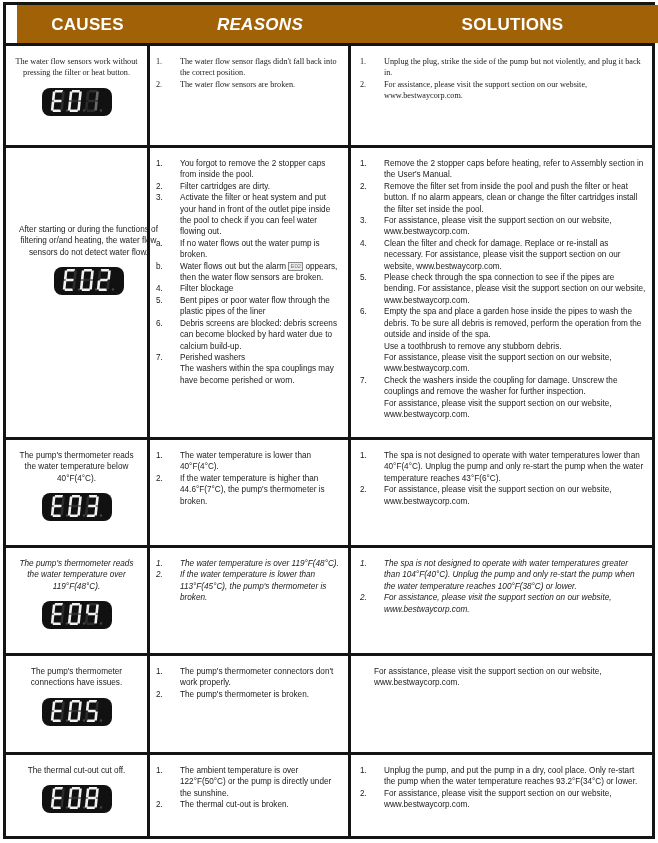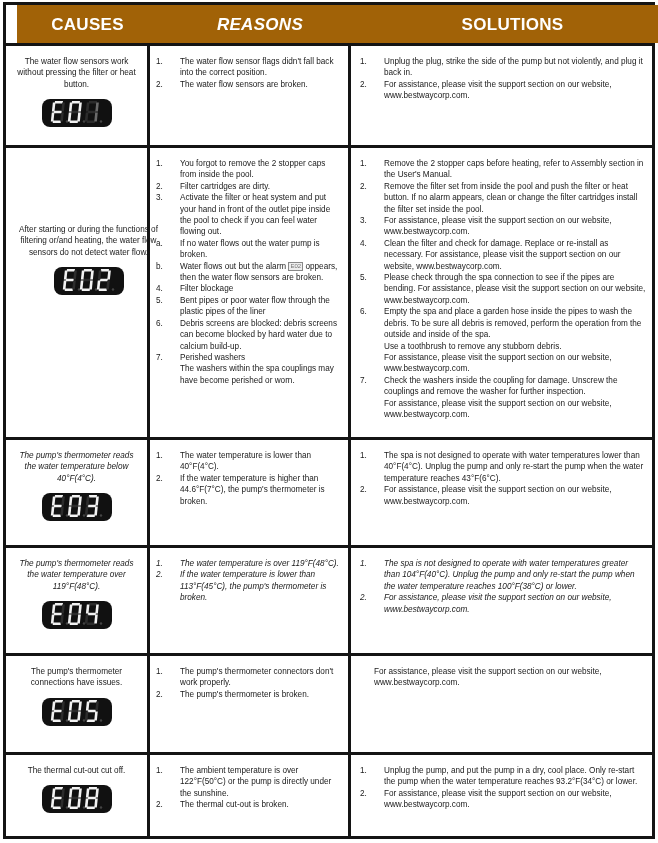--- a/index.html
+++ b/index.html
@@ -28,21 +28,21 @@
 </head>
 <body>
 
 <div class="table">
   <div class="header">
     <div class="hcell" style="left:0;width:141px;">CAUSES</div>
     <div class="hcell" style="left:144px;width:198px;font-style:italic;">REASONS</div>
     <div class="hcell" style="left:345px;width:301px;">SOLUTIONS</div>
   </div>
   <div id="rows">
-      <div class="row" style="top: 38px; height: 102px;">
+      <div class="row" style="top: 38px; height: 102px; font-family: Liberation Serif, serif;">
         <div class="cell cause" style="left: 0px; width: 141px;"><span class="cause-text">The water flow sensors work without pressing the filter or heat button.</span><div class="seg" title="E01"><svg width="56" height="22" viewBox="0 0 56 22">
               <rect x="6" y="0" width="8" height="2.6" fill="#f2f2f2" transform="skewX(-6)"></rect>
               <rect x="6" y="9.7" width="8" height="2.6" fill="#f2f2f2" transform="skewX(-6)"></rect>
               <rect x="6" y="19.4" width="8" height="2.6" fill="#f2f2f2" transform="skewX(-6)"></rect>
               <rect x="4" y="1.5" width="2.6" height="9" fill="#f2f2f2" transform="skewX(-6)"></rect>
               <rect x="13.4" y="1.5" width="2.6" height="9" fill="#2c2c2c" transform="skewX(-6)"></rect>
               <rect x="4" y="11.5" width="2.6" height="9" fill="#f2f2f2" transform="skewX(-6)"></rect>
               <rect x="13.4" y="11.5" width="2.6" height="9" fill="#2c2c2c" transform="skewX(-6)"></rect>
               <circle cx="18" cy="20.5" r="1.2" fill="#444"></circle>
               <rect x="23" y="0" width="8" height="2.6" fill="#f2f2f2" transform="skewX(-6)"></rect>
@@ -177,21 +177,21 @@
             <span class="num">6.</span>
             <span class="txt"><span>Empty the spa and place a garden hose inside the pipes to wash the debris. To be sure all debris is removed, perform the operation from the outside and inside of the spa.</span><div>Use a toothbrush to remove any stubborn debris.</div><div>For assistance, please visit the support section on our website, www.bestwaycorp.com.</div></span>
           </div>
           <div class="li">
             <span class="num">7.</span>
             <span class="txt"><span>Check the washers inside the coupling for damage. Unscrew the couplings and remove the washer for further inspection.</span><div>For assistance, please visit the support section on our website, www.bestwaycorp.com.</div></span>
           </div>
         </div>
       </div>
       <div class="row" style="top: 432px; height: 108px;">
-        <div class="cell cause" style="left: 0px; width: 141px; font-style: italic;"><span class="cause-text">The pump's thermometer reads the water temperature below 40°F(4°C).</span><div class="seg" title="E03"><svg width="56" height="22" viewBox="0 0 56 22">
+        <div class="cell cause" style="left: 0px; width: 141px;"><span class="cause-text">The pump's thermometer reads the water temperature below 40°F(4°C).</span><div class="seg" title="E03"><svg width="56" height="22" viewBox="0 0 56 22">
               <rect x="6" y="0" width="8" height="2.6" fill="#f2f2f2" transform="skewX(-6)"></rect>
               <rect x="6" y="9.7" width="8" height="2.6" fill="#f2f2f2" transform="skewX(-6)"></rect>
               <rect x="6" y="19.4" width="8" height="2.6" fill="#f2f2f2" transform="skewX(-6)"></rect>
               <rect x="4" y="1.5" width="2.6" height="9" fill="#f2f2f2" transform="skewX(-6)"></rect>
               <rect x="13.4" y="1.5" width="2.6" height="9" fill="#2c2c2c" transform="skewX(-6)"></rect>
               <rect x="4" y="11.5" width="2.6" height="9" fill="#f2f2f2" transform="skewX(-6)"></rect>
               <rect x="13.4" y="11.5" width="2.6" height="9" fill="#2c2c2c" transform="skewX(-6)"></rect>
               <circle cx="18" cy="20.5" r="1.2" fill="#444"></circle>
               <rect x="23" y="0" width="8" height="2.6" fill="#f2f2f2" transform="skewX(-6)"></rect>
               <rect x="23" y="9.7" width="8" height="2.6" fill="#2c2c2c" transform="skewX(-6)"></rect>

